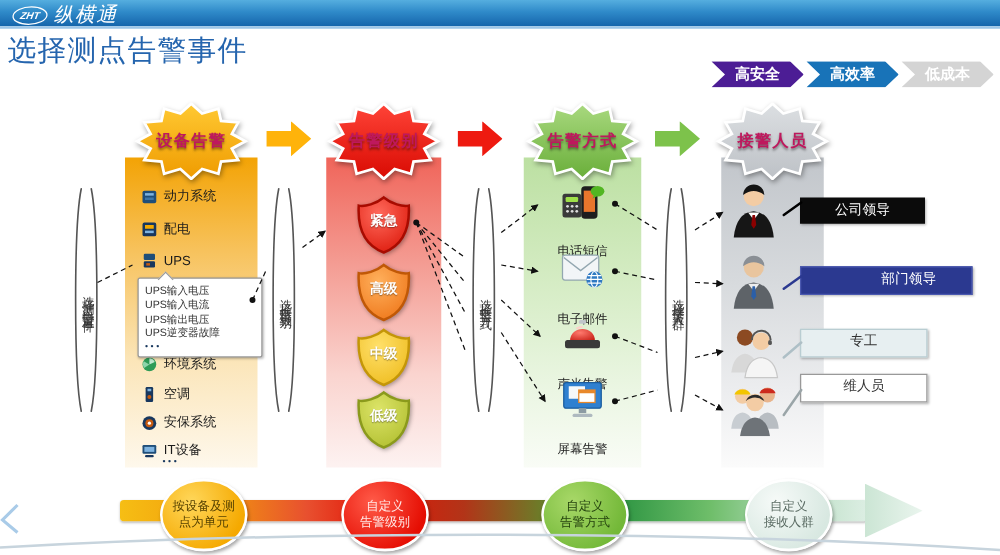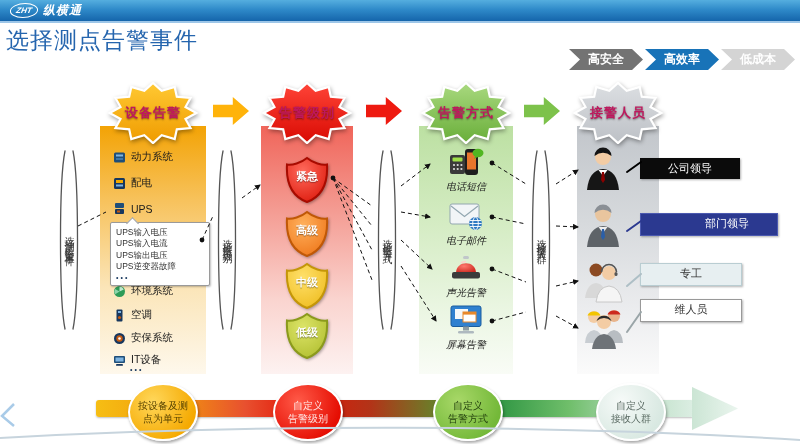--- a/index.html
+++ b/index.html
@@ -8,30 +8,30 @@
   .stage{position:relative;width:800px;height:444px;background:#fff;}
 
   
   .topbar{position:absolute;top:0;left:0;width:800px;height:21px;
     background:linear-gradient(180deg,#55AEDF 0%,#2F8AC9 45%,#1565AB 100%);
     border-bottom:2px solid #9DC6E8;}
   .logo{position:absolute;left:10px;top:2px;display:flex;align-items:center;gap:5px;color:#fff;}
   .logo-oval{display:inline-block;min-width:26px;height:13px;line-height:13px;text-align:center;
     border:1.5px solid #fff;border-radius:50%;font-size:8px;font-weight:bold;font-style:italic;
     transform:skewX(-10deg);}
-  .logo-name{font-size:12px;font-weight:bold;font-style:italic;letter-spacing:1px;}
+  .logo-name{font-size:16px;font-weight:normal;font-style:italic;letter-spacing:1px;}
 
   .title{position:absolute;left:6px;top:25px;font-family:"Liberation Serif","DejaVu Serif",serif;
     font-size:23px;color:#2565AE;letter-spacing:1px;}
 
   
   .badges{position:absolute;right:5px;top:49px;display:flex;gap:2px;}
   .badge{height:21px;line-height:21px;width:74px;text-align:center;color:#fff;font-size:12px;font-weight:bold;
     clip-path:polygon(0 0,calc(100% - 11px) 0,100% 50%,calc(100% - 11px) 100%,0 100%,11px 50%);
-    background:#737373;}
+    background:#4c1d95;}
   .badge.active{background:#1873B8;}
   .badge.lighter{background:#D4D4D4;}
 
   
   .colbody{position:absolute;top:126px;height:248px;z-index:1;}
   .c1{left:100px;width:106px;background:linear-gradient(180deg,#F3A305 0%,#F7C25C 30%,#FBE5B8 65%,#FEF8EC 100%);}
   .c2{left:261px;width:92px;background:linear-gradient(180deg,#F0655A 0%,#F49D94 35%,#FAD4CF 70%,#FDF2F1 100%);}
   .c3{left:419px;width:94px;background:linear-gradient(180deg,#BCE0A2 0%,#D5ECC4 40%,#EBF6E3 75%,#F9FCF6 100%);}
   .c4{left:577px;width:82px;background:linear-gradient(180deg,#C2C6CB 0%,#D7DADD 40%,#ECEDEF 75%,#FBFBFB 100%);}
 
@@ -69,21 +69,21 @@
   
   .shield{position:absolute;left:285px;width:44px;height:48px;z-index:2;
     filter:drop-shadow(1px 1px 1.5px rgba(0,0,0,.35));}
   .shield svg{position:absolute;inset:0;}
   .shield-label{position:absolute;inset:0;display:flex;align-items:center;justify-content:center;
     padding-bottom:8px;color:#fff;font-size:11px;font-weight:bold;text-shadow:0 1px 1px rgba(0,0,0,.4);}
 
   
   .methodrow{position:absolute;left:420px;width:92px;display:flex;flex-direction:column;
     align-items:center;z-index:2;}
-  .method-label{margin-top:2px;font-size:10px;color:#1b1b1b;font-style:italic;}
+  .method-label{margin-top:16px;font-size:10px;color:#1b1b1b;}
 
   
   .person{position:absolute;left:584px;width:40px;height:46px;z-index:2;}
   .pbox{position:absolute;left:640px;width:100px;height:21px;line-height:21px;text-align:center;
     font-size:11px;z-index:2;box-shadow:1px 1px 2px rgba(0,0,0,.3);}
   .pbox1{background:#0B0B0B;color:#fff;}
   .pbox2{background:#2B3990;color:#fff;border:1px solid #4B59B0;line-height:19px;padding-left:36px;}
   .pbox3{background:#E7EFF1;color:#333;border:1px solid #B9CDD2;line-height:19px;}
   .pbox4{background:#fff;color:#333;border:1px solid #999;line-height:19px;}
 

